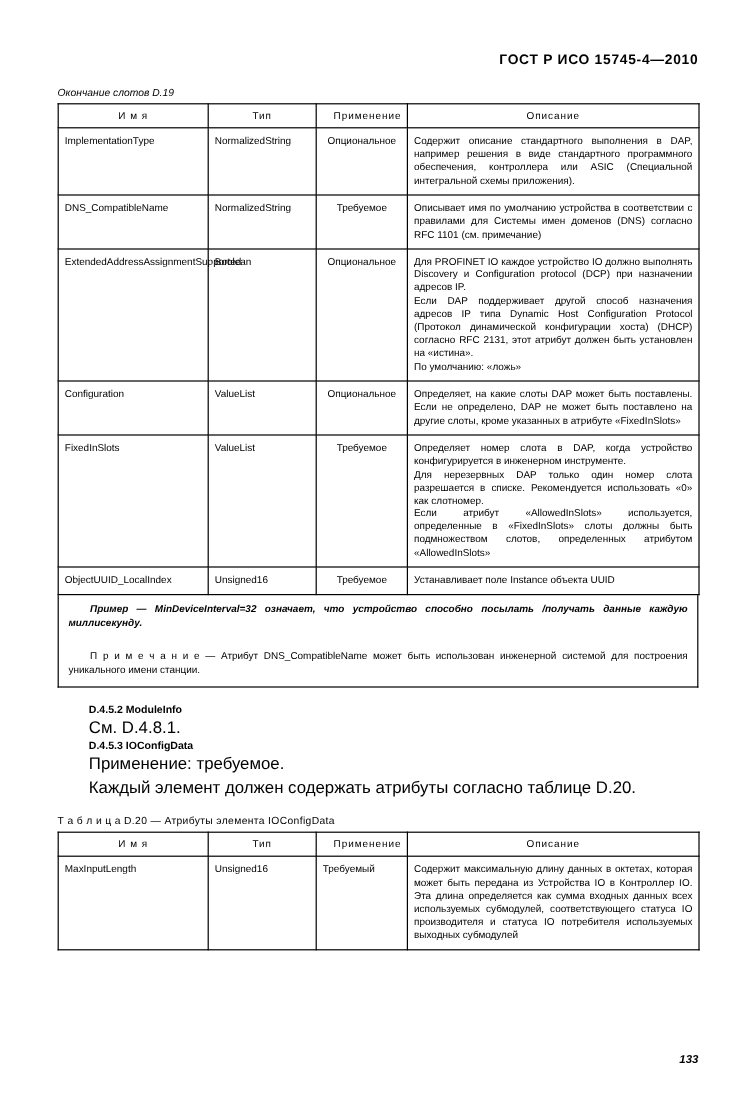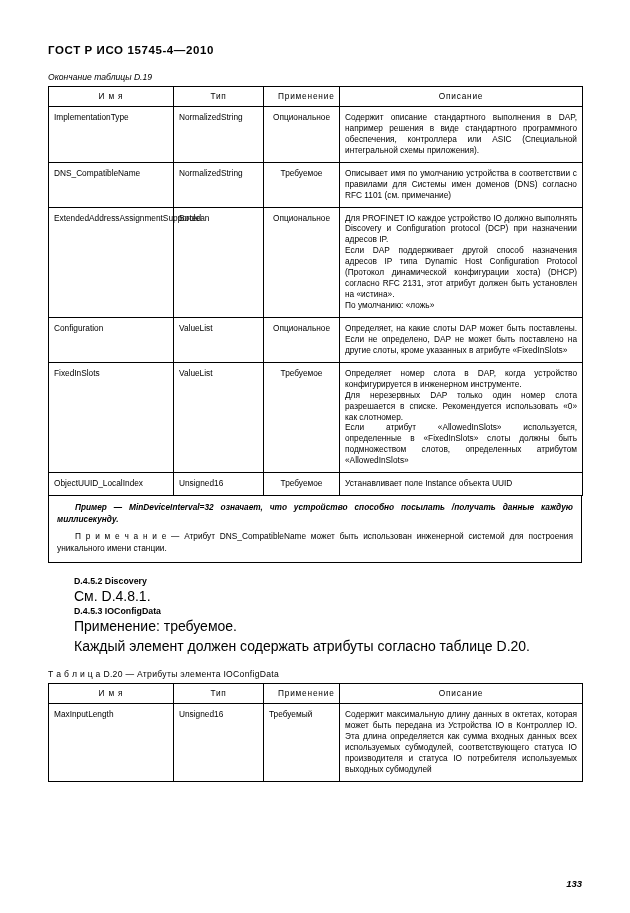--- a/index.html
+++ b/index.html
@@ -15,21 +15,21 @@
     position: relative;
   }
   .page {
     position: relative;
     width: 630px;
     height: 913px;
     box-sizing: border-box;
     padding: 44px 48px 30px 48px;
   }
   .header {
-    text-align: left;
+    text-align: right;
     font-weight: bold;
     font-size: 11.5px;
     letter-spacing: 0.6px;
     margin-bottom: 16px;
   }
   .caption-above {
     font-style: italic;
     font-size: 8.6px;
     margin-bottom: 4px;
   }
@@ -63,21 +63,21 @@
     border-top: none;
     padding: 6px 8px 7px 8px;
     font-size: 8.3px;
     line-height: 1.4;
   }
   .note-box .ex {
     font-style: italic;
     font-weight: bold;
     text-align: justify;
     text-indent: 18px;
-    margin: 0 0 6px 0;
+    margin: 0 0 16px 0;
   }
   .note-box .nt {
     text-align: justify;
     text-indent: 18px;
     margin: 0;
   }
   .sec {
     font-weight: bold;
     font-size: 8.8px;
     margin: 0;
@@ -105,21 +105,21 @@
     font-style: italic;
   }
 </style>
 </head>
 <body>
 
 <div class="page">
 
   <div class="header">ГОСТ Р ИСО 15745-4—2010</div>
 
-  <div class="caption-above">Окончание таблицы D.19</div>
+  <div class="caption-above">Окончание слотов D.19</div>
 
   <table class="doc">
     <colgroup>
       <col style="width:125px">
       <col style="width:90px">
       <col style="width:76px">
       <col style="width:243px">
     </colgroup>
     <thead>
       <tr>
@@ -172,21 +172,21 @@
       </tr>
     </tbody>
   </table>
 
   <div class="note-box">
     <p class="ex">Пример — MinDeviceInterval=32 означает, что устройство способно посылать /получать данные каждую миллисекунду.</p>
     <p class="nt">П р и м е ч а н и е — Атрибут DNS_CompatibleName может быть использован инженерной системой для построения уникального имени станции.</p>
   </div>
 
   <div class="block-after-table">
-    <p class="sec">D.4.5.2 Discovery</p>
+    <p class="sec">D.4.5.2 ModuleInfo</p>
     <p class="body-text">См. D.4.8.1.</p>
     <p class="sec">D.4.5.3 IOConfigData</p>
     <p class="body-text">Применение: требуемое.</p>
     <p class="body-text">Каждый элемент должен содержать атрибуты согласно таблице D.20.</p>
   </div>
 
   <div class="tbl-caption">Т а б л и ц а   D.20 — Атрибуты элемента IOConfigData</div>
 
   <table class="doc">
     <colgroup>

